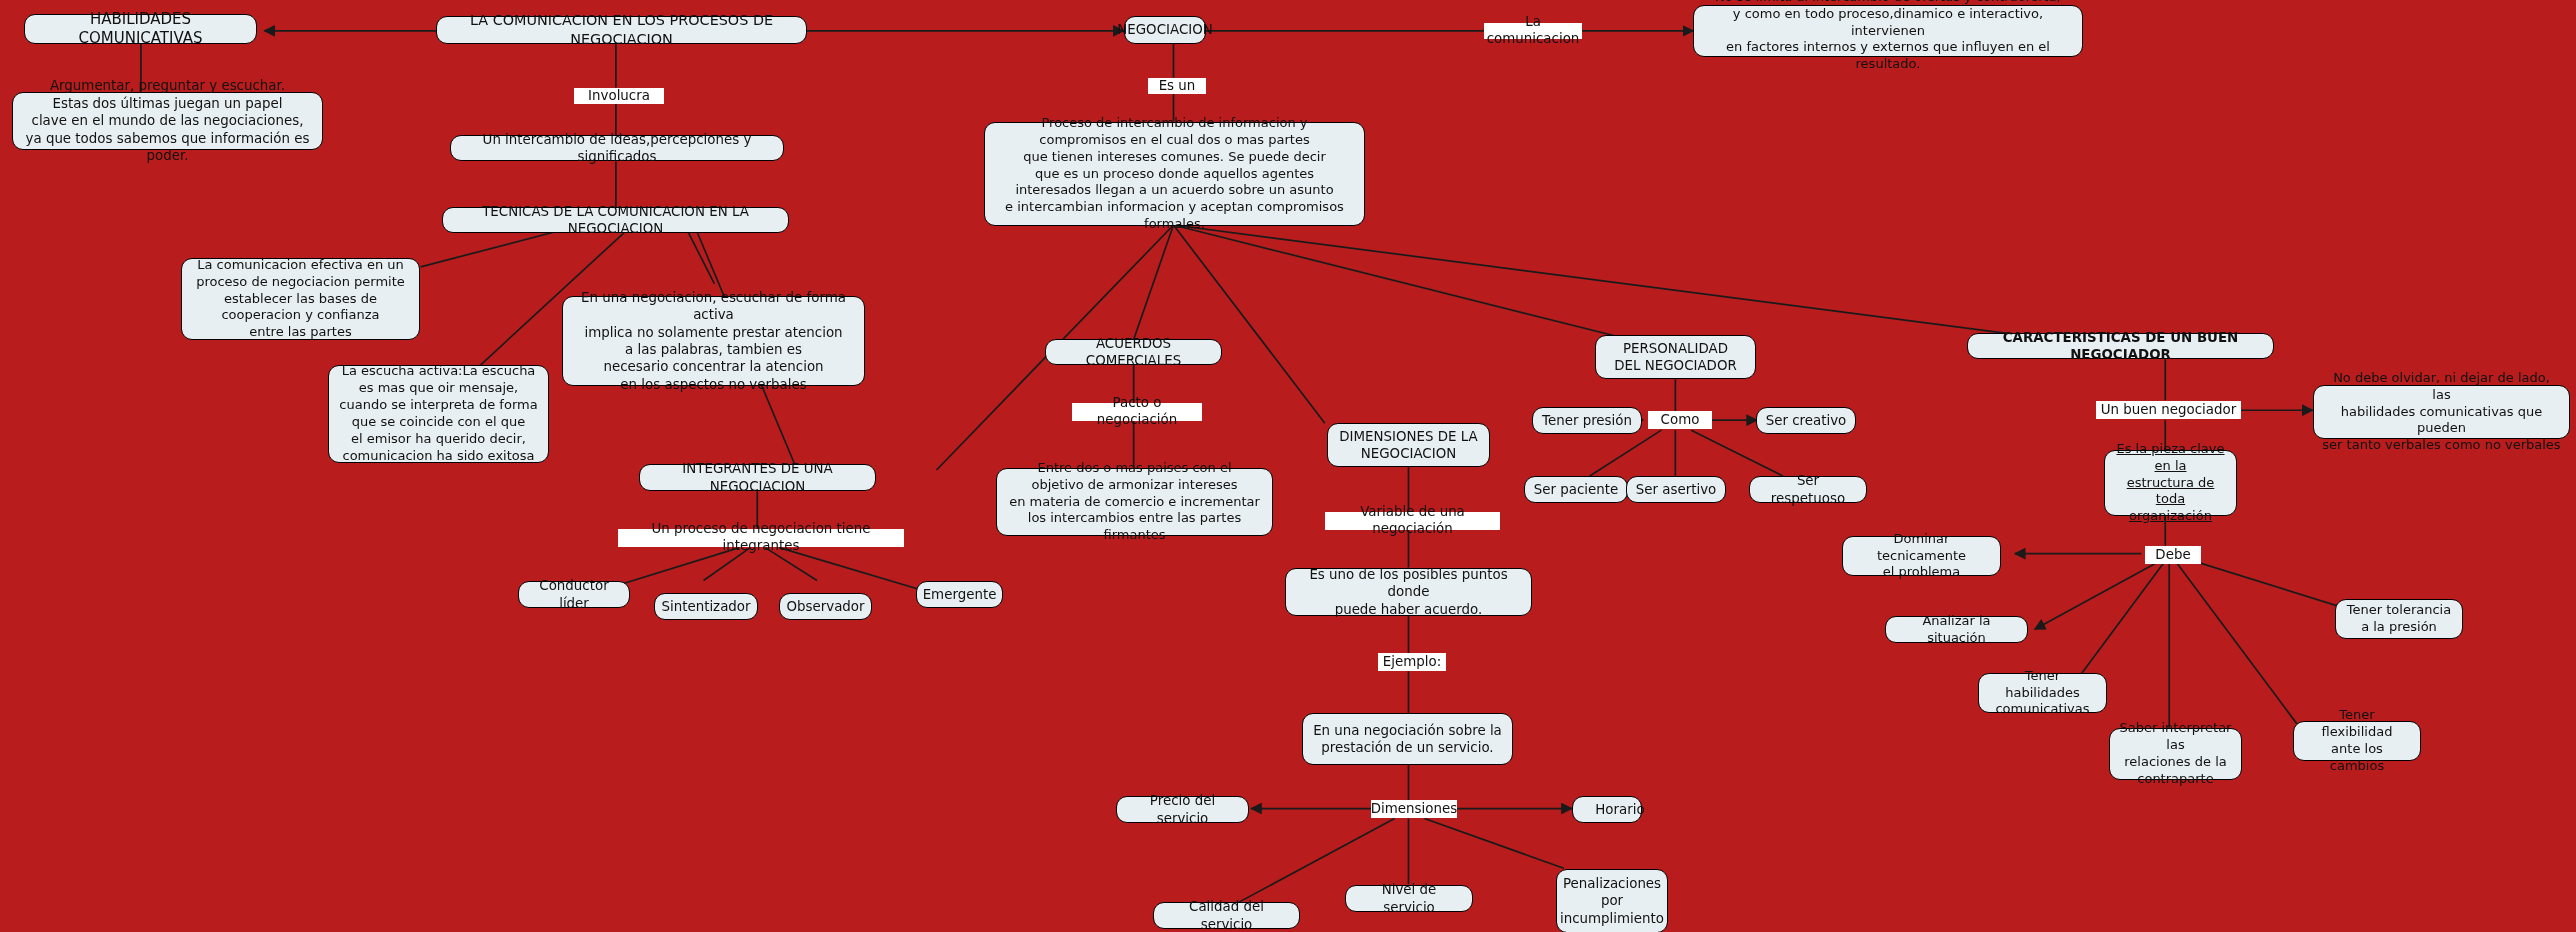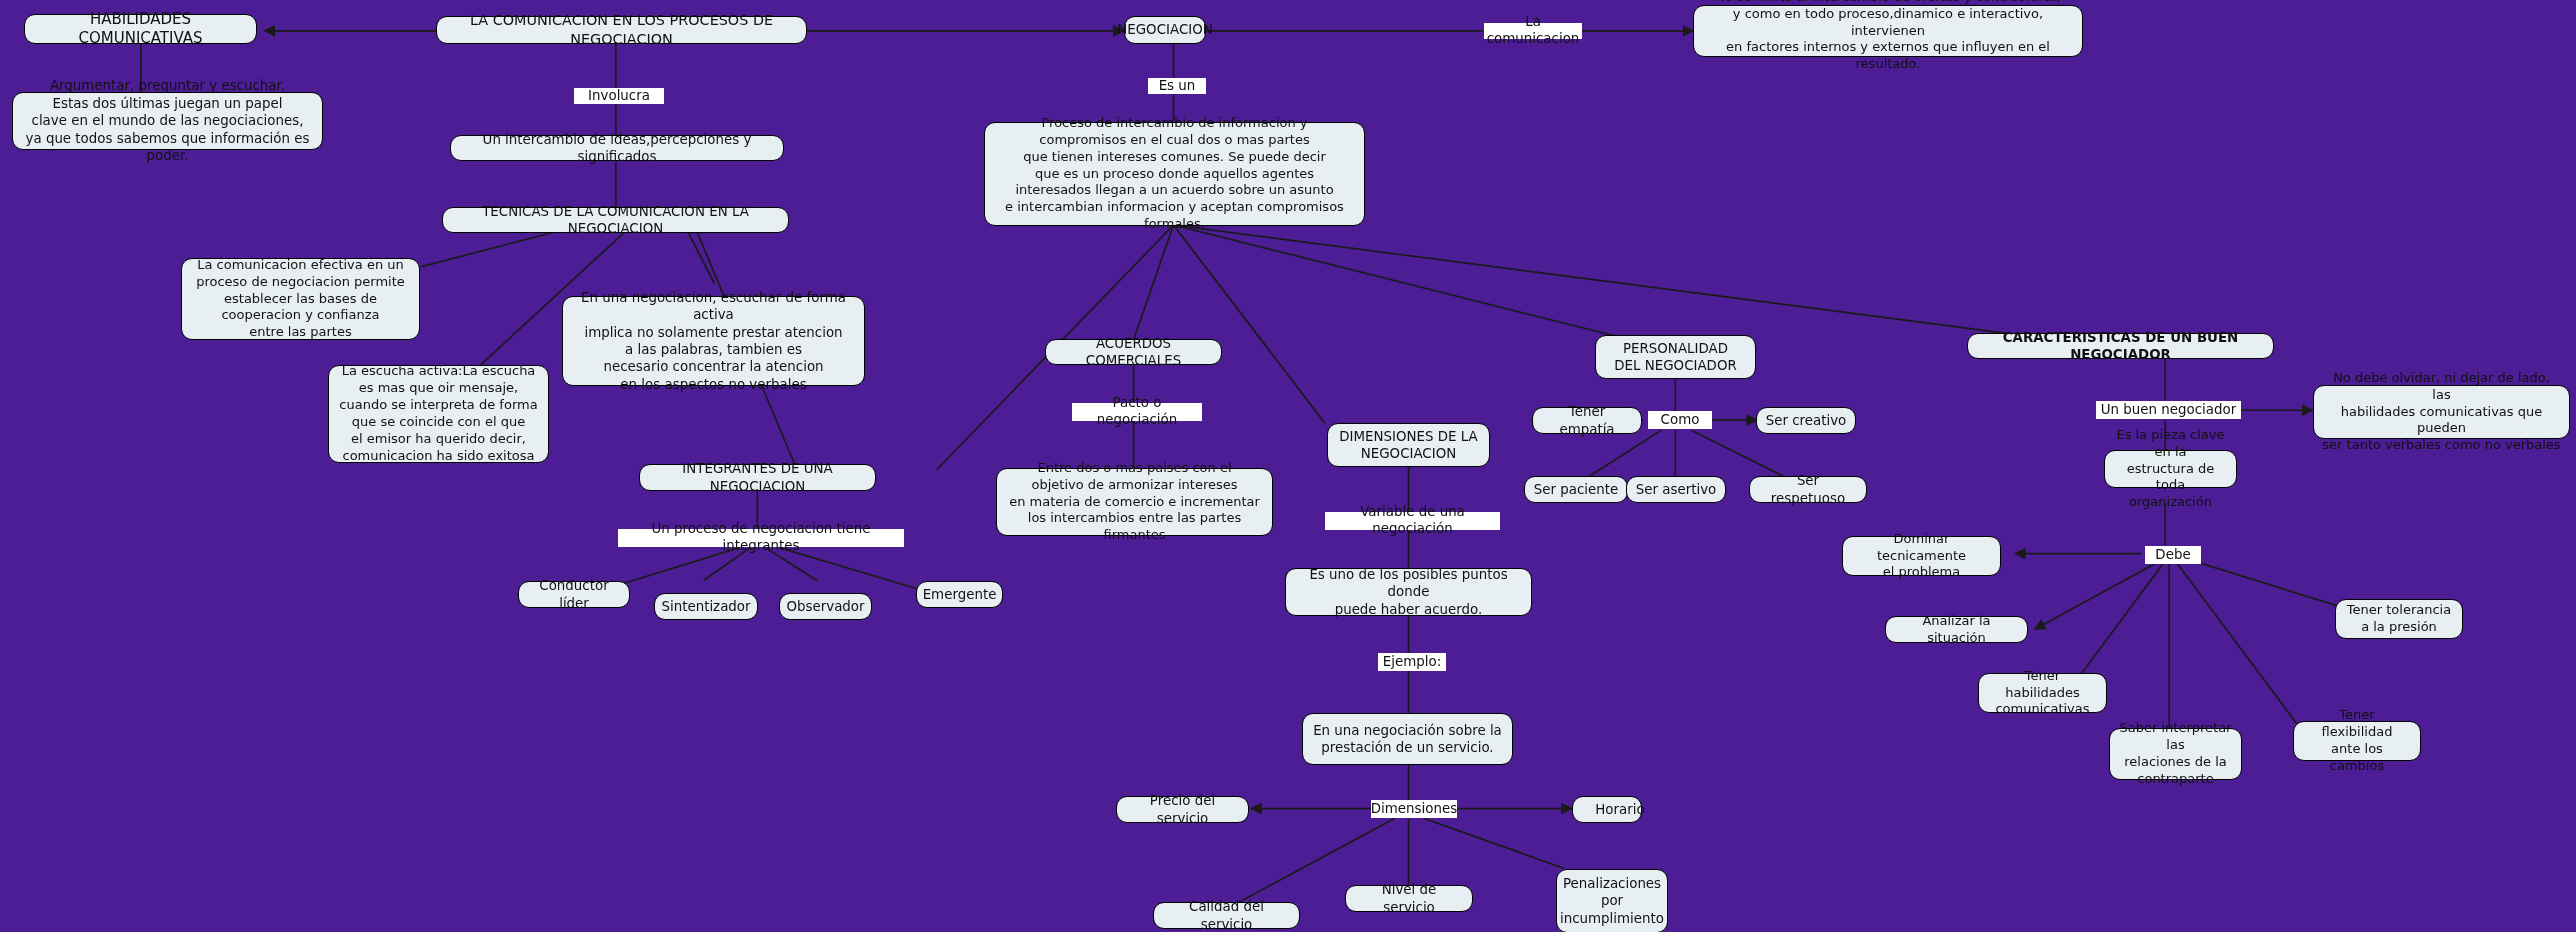--- a/index.html
+++ b/index.html
@@ -5,21 +5,21 @@
 <style>
   html,body{margin:0;padding:0;background:#ffffff;}
   body{
     font-family:"DejaVu Sans","Liberation Sans",sans-serif;
     -webkit-font-smoothing:antialiased;
   }
   #canvas{
     position:relative;
     width:2576px;
     height:932px;
-    background:#4c1d95;
+    background:#b91c1c;
     overflow:hidden;
   }
   #edges{
     position:absolute;
     left:0; top:0;
     width:2576px;
     height:932px;
     pointer-events:none;
   }
   .node{
@@ -242,39 +242,39 @@
 
   <div class="node" style="left:1556px; top:869px; width:112px; height:64px; font-size:13.4px;">Penalizaciones
 por
 incumplimiento</div>
 
   <div class="node" style="left:1595px; top:335px; width:161px; height:44px; font-size:13.4px;">PERSONALIDAD
 DEL NEGOCIADOR</div>
 
   <div class="linklabel" style="left:1648px; top:411px; width:58px; height:18px; font-size:13.4px;">Como</div>
 
-  <div class="node" style="left:1532px; top:407px; width:110px; height:27px; font-size:13.4px;">Tener empatía</div>
+  <div class="node" style="left:1532px; top:407px; width:110px; height:27px; font-size:13.4px;">Tener presión</div>
 
   <div class="node" style="left:1756px; top:407px; width:100px; height:27px; font-size:13.4px;">Ser creativo</div>
 
   <div class="node" style="left:1524px; top:476px; width:104px; height:27px; font-size:13.4px;">Ser paciente</div>
 
   <div class="node" style="left:1626px; top:476px; width:100px; height:27px; font-size:13.4px;">Ser asertivo</div>
 
   <div class="node" style="left:1749px; top:476px; width:118px; height:27px; font-size:13.4px;">Ser respetuoso</div>
 
   <div class="node" style="left:1967px; top:333px; width:307px; height:26px; font-size:13.4px;font-weight:bold;">CARACTERISTICAS  DE UN BUEN NEGOCIADOR</div>
 
   <div class="linklabel" style="left:2096px; top:401px; width:139px; height:18px; font-size:13.4px;">Un buen negociador</div>
 
   <div class="node" style="left:2313px; top:385px; width:257px; height:54px; font-size:13px;">No debe olvidar, ni dejar de lado, las
 habilidades comunicativas que pueden
 ser tanto verbales como no verbales</div>
 
-  <div class="node" style="left:2104px; top:450px; width:133px; height:38px; font-size:13px;">Es la pieza clave en la
+  <div class="node" style="left:2104px; top:450px; width:133px; height:66px; font-size:13px;text-decoration:underline;">Es la pieza clave en la
 estructura de toda
 organización</div>
 
   <div class="linklabel" style="left:2145px; top:546px; width:50px; height:18px; font-size:13.4px;">Debe</div>
 
   <div class="node" style="left:1842px; top:536px; width:159px; height:40px; font-size:13px;">Dominar tecnicamente
 el problema</div>
 
   <div class="node" style="left:1885px; top:616px; width:143px; height:27px; font-size:13px;">Analizar la situación</div>
 

